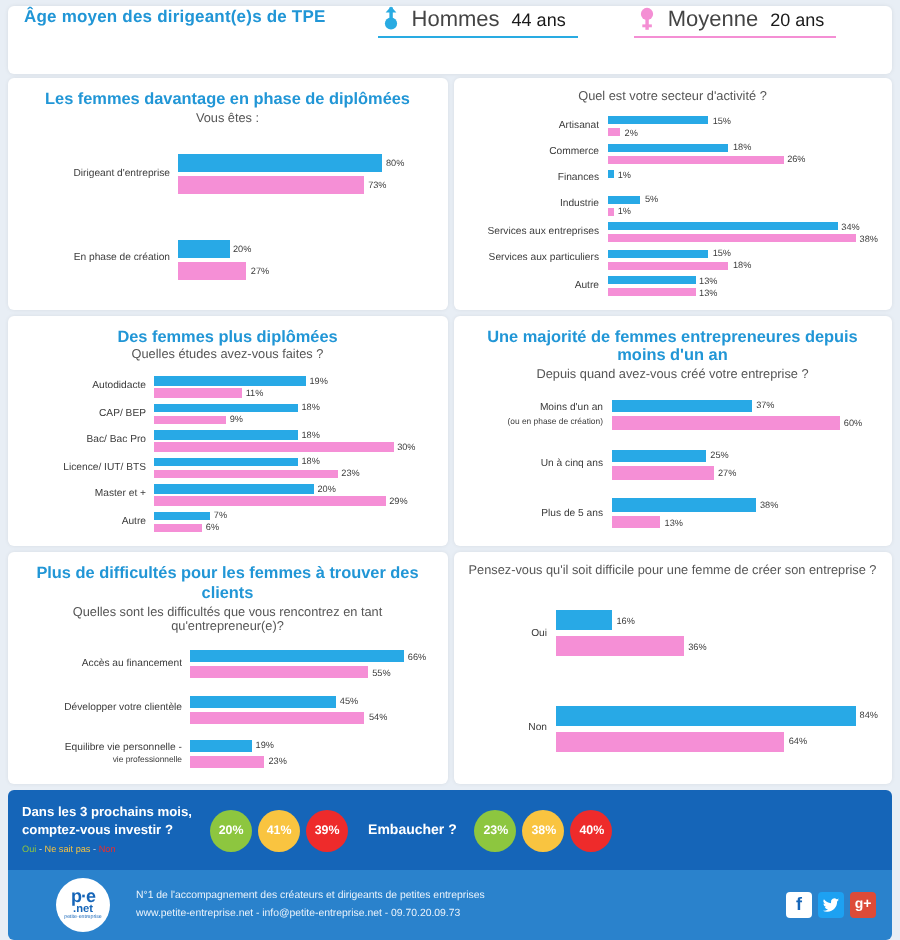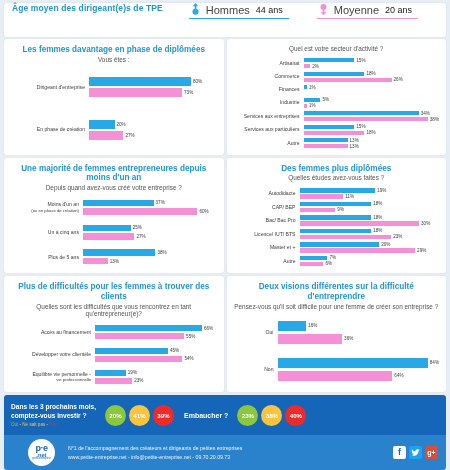--- a/index.html
+++ b/index.html
@@ -267,20 +267,105 @@
               </div>
               <div class="barrow">
                 <div class="bar f" style="width: 32.5%; background: rgb(245, 143, 214);"></div>
                 <span class="val">13%</span>
               </div>
             </div>
           </div>
         </div>
     </div>
 
+    <div class="card c4">
+      <div class="card-title">Des femmes plus diplômées</div>
+      <div class="card-sub">Quelles études avez-vous faites ?</div>
+      <div class="chart">
+          <div class="grp">
+            <div class="cat">Autodidacte</div>
+            <div class="bars">
+              <div class="barrow">
+                <div class="bar m" style="width: 54.2857%; background: rgb(40, 169, 230);"></div>
+                <span class="val">19%</span>
+              </div>
+              <div class="barrow">
+                <div class="bar f" style="width: 31.4286%; background: rgb(245, 143, 214);"></div>
+                <span class="val">11%</span>
+              </div>
+            </div>
+          </div>
+          <div class="grp">
+            <div class="cat">CAP/ BEP</div>
+            <div class="bars">
+              <div class="barrow">
+                <div class="bar m" style="width: 51.4286%; background: rgb(40, 169, 230);"></div>
+                <span class="val">18%</span>
+              </div>
+              <div class="barrow">
+                <div class="bar f" style="width: 25.7143%; background: rgb(245, 143, 214);"></div>
+                <span class="val">9%</span>
+              </div>
+            </div>
+          </div>
+          <div class="grp">
+            <div class="cat">Bac/ Bac Pro</div>
+            <div class="bars">
+              <div class="barrow">
+                <div class="bar m" style="width: 51.4286%; background: rgb(40, 169, 230);"></div>
+                <span class="val">18%</span>
+              </div>
+              <div class="barrow">
+                <div class="bar f" style="width: 85.7143%; background: rgb(245, 143, 214);"></div>
+                <span class="val">30%</span>
+              </div>
+            </div>
+          </div>
+          <div class="grp">
+            <div class="cat">Licence/ IUT/ BTS</div>
+            <div class="bars">
+              <div class="barrow">
+                <div class="bar m" style="width: 51.4286%; background: rgb(40, 169, 230);"></div>
+                <span class="val">18%</span>
+              </div>
+              <div class="barrow">
+                <div class="bar f" style="width: 65.7143%; background: rgb(245, 143, 214);"></div>
+                <span class="val">23%</span>
+              </div>
+            </div>
+          </div>
+          <div class="grp">
+            <div class="cat">Master et +</div>
+            <div class="bars">
+              <div class="barrow">
+                <div class="bar m" style="width: 57.1429%; background: rgb(40, 169, 230);"></div>
+                <span class="val">20%</span>
+              </div>
+              <div class="barrow">
+                <div class="bar f" style="width: 82.8571%; background: rgb(245, 143, 214);"></div>
+                <span class="val">29%</span>
+              </div>
+            </div>
+          </div>
+          <div class="grp">
+            <div class="cat">Autre</div>
+            <div class="bars">
+              <div class="barrow">
+                <div class="bar m" style="width: 20%; background: rgb(40, 169, 230);"></div>
+                <span class="val">7%</span>
+              </div>
+              <div class="barrow">
+                <div class="bar f" style="width: 17.1429%; background: rgb(245, 143, 214);"></div>
+                <span class="val">6%</span>
+              </div>
+            </div>
+          </div>
+        </div>
+    </div>
+
     <div class="card c3">
       <div class="card-title">Une majorité de femmes entrepreneures depuis moins d'un an</div>
       <div class="card-sub">Depuis quand avez-vous créé votre entreprise ?</div>
       <div class="chart">
           <div class="grp">
             <div class="cat">Moins d'un an<span class="sm">(ou en phase de création)</span></div>
             <div class="bars">
               <div class="barrow">
                 <div class="bar m" style="width: 52.8571%; background: rgb(40, 169, 230);"></div>
                 <span class="val">37%</span>
@@ -313,105 +398,20 @@
               </div>
               <div class="barrow">
                 <div class="bar f" style="width: 18.5714%; background: rgb(245, 143, 214);"></div>
                 <span class="val">13%</span>
               </div>
             </div>
           </div>
         </div>
     </div>
 
-    <div class="card c4">
-      <div class="card-title">Des femmes plus diplômées</div>
-      <div class="card-sub">Quelles études avez-vous faites ?</div>
-      <div class="chart">
-          <div class="grp">
-            <div class="cat">Autodidacte</div>
-            <div class="bars">
-              <div class="barrow">
-                <div class="bar m" style="width: 54.2857%; background: rgb(40, 169, 230);"></div>
-                <span class="val">19%</span>
-              </div>
-              <div class="barrow">
-                <div class="bar f" style="width: 31.4286%; background: rgb(245, 143, 214);"></div>
-                <span class="val">11%</span>
-              </div>
-            </div>
-          </div>
-          <div class="grp">
-            <div class="cat">CAP/ BEP</div>
-            <div class="bars">
-              <div class="barrow">
-                <div class="bar m" style="width: 51.4286%; background: rgb(40, 169, 230);"></div>
-                <span class="val">18%</span>
-              </div>
-              <div class="barrow">
-                <div class="bar f" style="width: 25.7143%; background: rgb(245, 143, 214);"></div>
-                <span class="val">9%</span>
-              </div>
-            </div>
-          </div>
-          <div class="grp">
-            <div class="cat">Bac/ Bac Pro</div>
-            <div class="bars">
-              <div class="barrow">
-                <div class="bar m" style="width: 51.4286%; background: rgb(40, 169, 230);"></div>
-                <span class="val">18%</span>
-              </div>
-              <div class="barrow">
-                <div class="bar f" style="width: 85.7143%; background: rgb(245, 143, 214);"></div>
-                <span class="val">30%</span>
-              </div>
-            </div>
-          </div>
-          <div class="grp">
-            <div class="cat">Licence/ IUT/ BTS</div>
-            <div class="bars">
-              <div class="barrow">
-                <div class="bar m" style="width: 51.4286%; background: rgb(40, 169, 230);"></div>
-                <span class="val">18%</span>
-              </div>
-              <div class="barrow">
-                <div class="bar f" style="width: 65.7143%; background: rgb(245, 143, 214);"></div>
-                <span class="val">23%</span>
-              </div>
-            </div>
-          </div>
-          <div class="grp">
-            <div class="cat">Master et +</div>
-            <div class="bars">
-              <div class="barrow">
-                <div class="bar m" style="width: 57.1429%; background: rgb(40, 169, 230);"></div>
-                <span class="val">20%</span>
-              </div>
-              <div class="barrow">
-                <div class="bar f" style="width: 82.8571%; background: rgb(245, 143, 214);"></div>
-                <span class="val">29%</span>
-              </div>
-            </div>
-          </div>
-          <div class="grp">
-            <div class="cat">Autre</div>
-            <div class="bars">
-              <div class="barrow">
-                <div class="bar m" style="width: 20%; background: rgb(40, 169, 230);"></div>
-                <span class="val">7%</span>
-              </div>
-              <div class="barrow">
-                <div class="bar f" style="width: 17.1429%; background: rgb(245, 143, 214);"></div>
-                <span class="val">6%</span>
-              </div>
-            </div>
-          </div>
-        </div>
-    </div>
-
     <div class="card c5">
       <div class="card-title">Plus de difficultés pour les femmes à trouver des clients</div>
       <div class="card-sub">Quelles sont les difficultés que vous rencontrez en tant qu'entrepreneur(e)?</div>
       <div class="chart">
           <div class="grp">
             <div class="cat">Accès au financement</div>
             <div class="bars">
               <div class="barrow">
                 <div class="bar m" style="width: 88%; background: rgb(40, 169, 230);"></div>
                 <span class="val">66%</span>
@@ -445,21 +445,20 @@
               <div class="barrow">
                 <div class="bar f" style="width: 30.6667%; background: rgb(245, 143, 214);"></div>
                 <span class="val">23%</span>
               </div>
             </div>
           </div>
         </div>
     </div>
 
     <div class="card c6">
-      <div class="card-title">Deux visions différentes sur la difficulté d'entreprendre</div>
       <div class="card-sub">Pensez-vous qu'il soit difficile pour une femme de créer son entreprise ?</div>
       <div class="chart">
           <div class="grp">
             <div class="cat">Oui</div>
             <div class="bars">
               <div class="barrow">
                 <div class="bar m" style="width: 17.7778%; background: rgb(40, 169, 230);"></div>
                 <span class="val">16%</span>
               </div>
               <div class="barrow">

